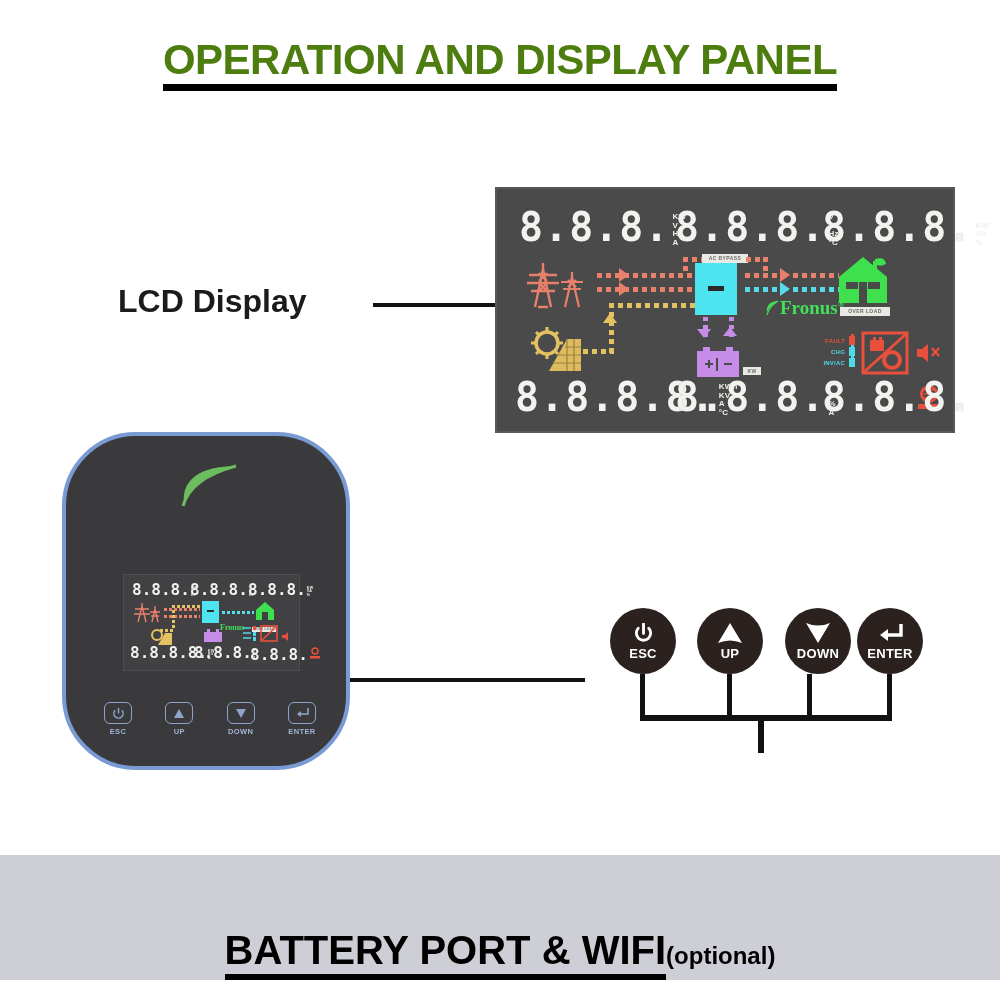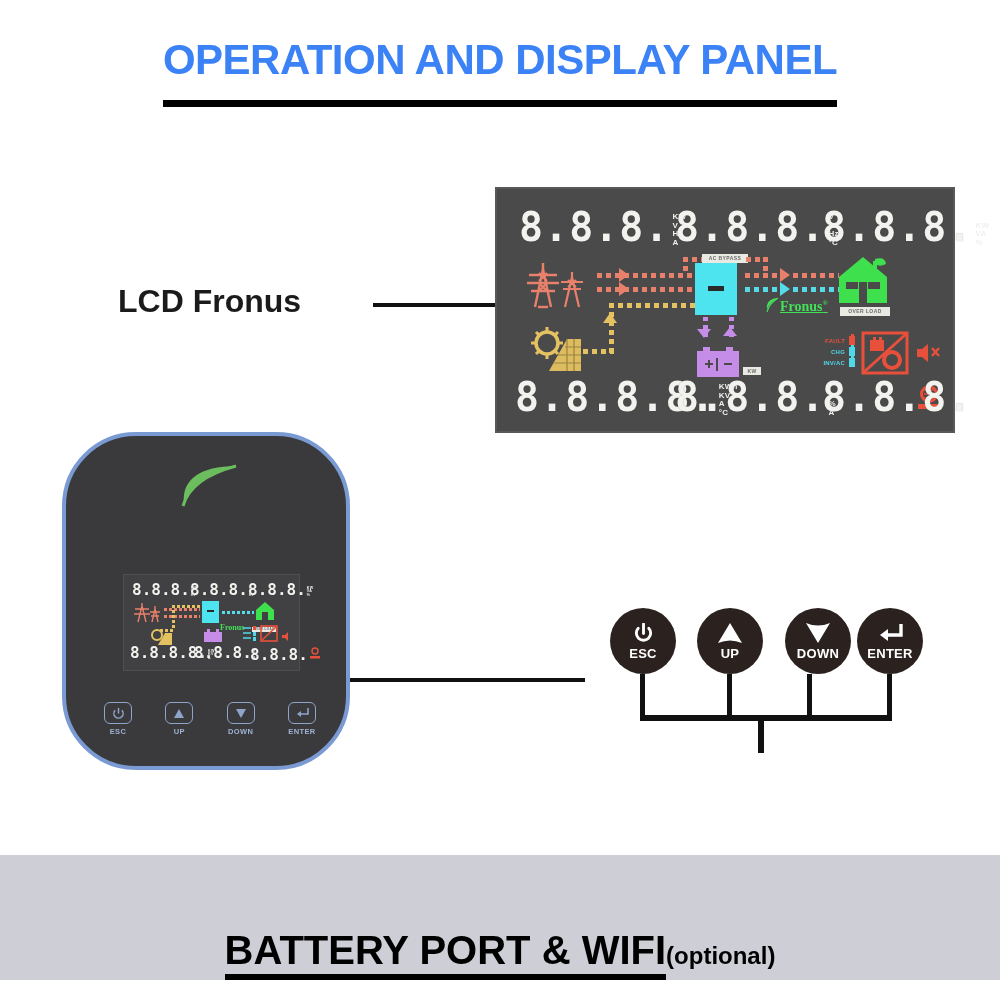--- a/index.html
+++ b/index.html
@@ -12,23 +12,23 @@
   }
 
   
   #page-title-wrap{
     position:absolute; left:0; top:38px; width:1000px;
     text-align:center;
   }
   #page-title{
     display:inline-block;
     font-size:42px; font-weight:bold; letter-spacing:-0.5px;
-    color:#3b82f6;
+    color:#4d7c0f;
     border-bottom:7px solid #000;
-    padding-bottom:18px;
+    padding-bottom:2px;
     line-height:1.05;
   }
 
   
   #bottom-banner{
     position:absolute; left:0; top:855px; width:1000px; height:125px;
     background:#cdced6;
     display:flex; align-items:flex-end; justify-content:center;
   }
   #banner-inner{ display:inline-block; white-space:nowrap; }
@@ -209,21 +209,21 @@
     font-size:27px; color:#161616;
   }
 </style>
 </head>
 <body>
 
 <div id="page-title-wrap">
   <div id="page-title">OPERATION AND DISPLAY PANEL</div>
 </div>
 
-<div id="callout-label">LCD Fronus</div>
+<div id="callout-label">LCD Display</div>
 <div id="callout-line-top"></div>
 <div id="callout-line-bottom"></div>
 
 <div id="lcd-big">
   <div class="lcd-inner">
 
     <div class="seg-group" style="left:22px;top:18px;">
       <span class="seg">8.8.8.</span>
       <span class="units">
         <span>KW</span>
@@ -299,21 +299,21 @@
       <svg width="56" height="52" viewBox="0 0 56 52">
         <path d="M26 2 L50 22 L50 48 L2 48 L2 22 Z" fill="#3fe04e"></path>
         <path d="M38 6 L38 22" stroke="#3fe04e" stroke-width="4"></path>
         <path d="M38 4 q10 -3 11 5 q-8 4 -11 -1 Z" fill="#3fe04e"></path>
         <rect x="9" y="27" width="12" height="7" fill="#4a4a4a"></rect>
         <rect x="31" y="27" width="12" height="7" fill="#4a4a4a"></rect>
         <rect x="22" y="27" width="8" height="21" fill="#4a4a4a"></rect>
       </svg>
     </div>
 
-    <div class="fronus" style="left:268px;top:108px;font-size:14px;text-decoration:underline;">
+    <div class="fronus" style="left:268px;top:108px;font-size:19px;">
       <svg width="15" height="16" viewBox="0 0 15 16" style="vertical-align:-2px;">
         <path d="M13 1 C5 1 1 6 2 12 C4 7 8 4 13 1 Z" fill="#43e05a"></path>
         <path d="M2 15 C3 10 7 5 13 1" stroke="#43e05a" stroke-width="1.2" fill="none"></path>
       </svg><span>Fronus</span><sup>®</sup>
     </div>
 
     <div class="badge" style="left:343px;top:118px;width:50px;height:9px;line-height:9px;">OVER LOAD</div>
 
     <div class="flow flow-h dots-yellow" style="left:112px;top:114px;width:86px;"></div>
     <div class="flow flow-v dots-yellow-v" style="left:112px;top:114px;height:50px;"></div>

